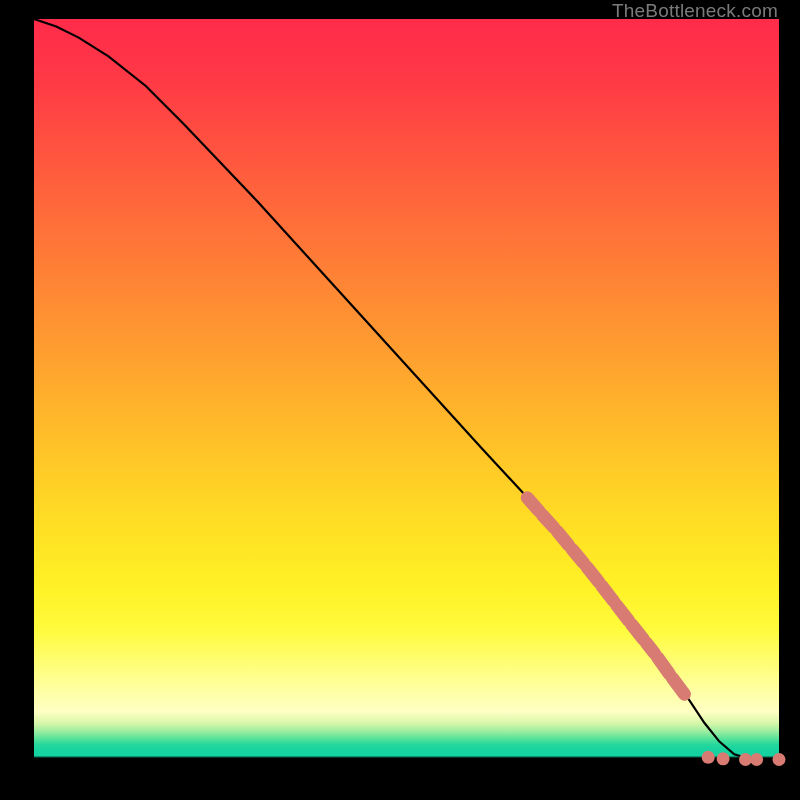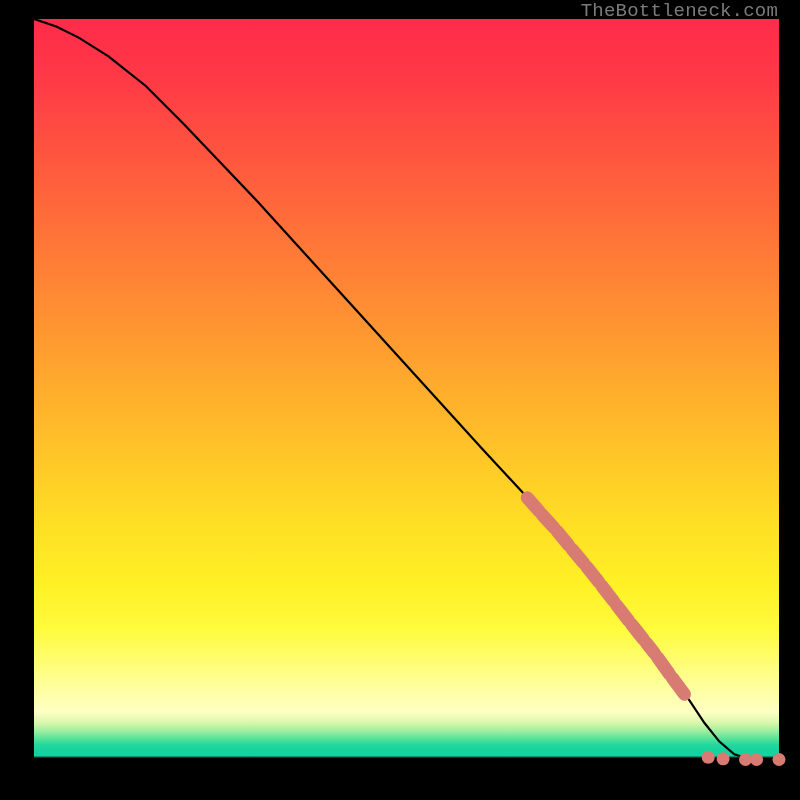--- a/index.html
+++ b/index.html
@@ -45,21 +45,21 @@
       #16d3a0 98.2%,
       #13d2a1 98.9%,
       #000000 99.2%,
       #000000 100%
     );
   }
   .attribution {
     position: absolute;
     top: 0px;
     right: 22px;
-    font-family: Liberation Mono, monospace;
+    font-family: Liberation Sans, sans-serif;
     font-size: 19px;
     letter-spacing: 0.2px;
     color: #7a7a7a;
     user-select: none;
   }
   svg.curve {
     position: absolute;
     left: 0;
     top: 0;
     width: 745px;

